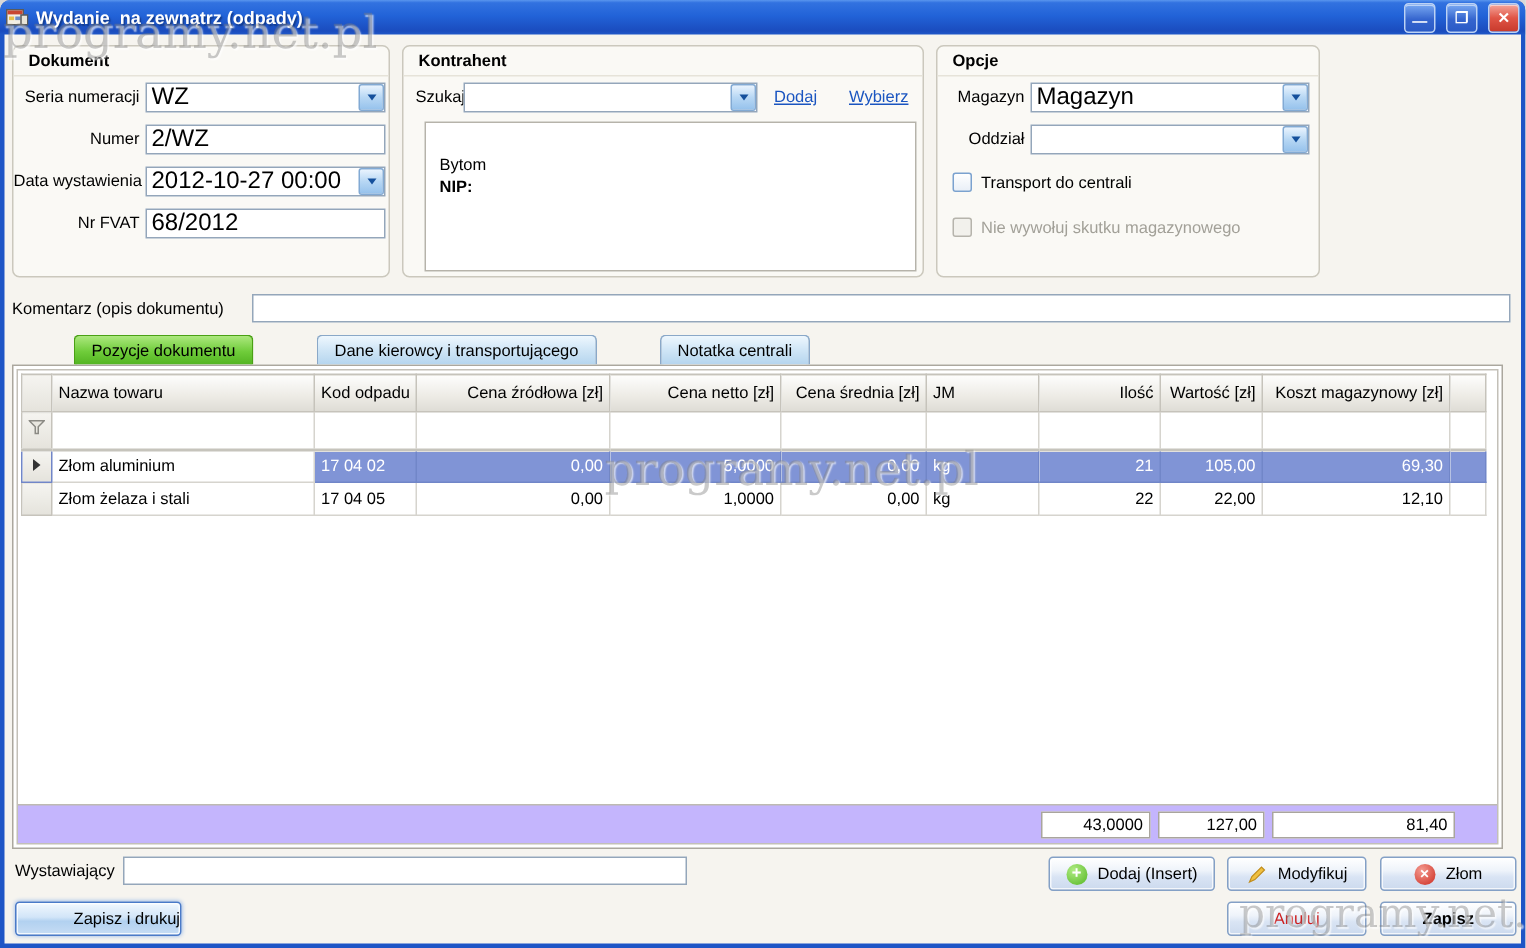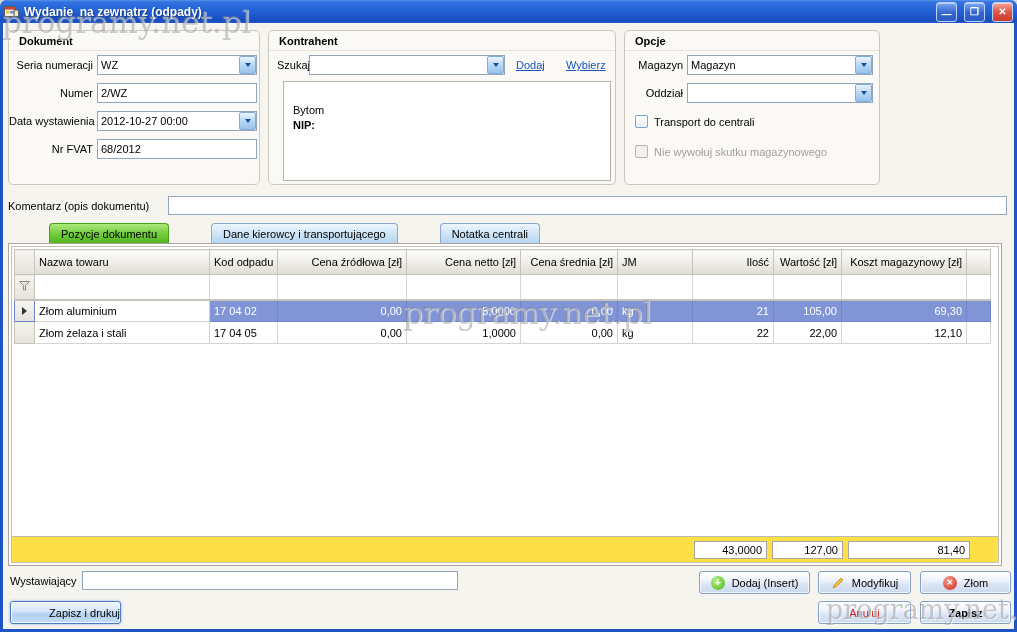--- a/index.html
+++ b/index.html
@@ -25,21 +25,21 @@
   
   .group{position:absolute;top:7px;height:155px;border:1px solid #cbc8bd;border-radius:5px;background:#faf9f5;}
   .group-title{font-weight:bold;padding:4px 10px 3px;border-bottom:1px solid #e6e3d9;}
   .g-dokument{left:5px;width:252px;}
   .g-kontrahent{left:265px;width:348px;}
   .g-opcje{left:621px;width:256px;}
 
   .lbl{position:absolute;line-height:20px;white-space:nowrap;}
   .lbl-r{text-align:right;}
   input[type=text]{
-    font-family:"Liberation Sans",sans-serif;font-size:11px;
+    font-family:"Liberation Sans",sans-serif;font-size:16px;
     border:1px solid #94a6ba;background:#fff;height:20px;padding:0 3px;outline:none;
   }
   .combo{position:absolute;height:20px;}
   .combo input{width:100%;height:100%;padding-right:19px;}
   .combo-btn{
     position:absolute;right:1px;top:1px;width:17px;height:18px;border-radius:2px;cursor:pointer;
     background:linear-gradient(#eaf4fe,#b7d7f4 50%,#96c2ec);border:1px solid #82aad4;
     display:flex;align-items:center;justify-content:center;
   }
   .combo-arrow{width:0;height:0;border-left:3.5px solid transparent;border-right:3.5px solid transparent;border-top:4.5px solid #15509c;}
@@ -68,21 +68,21 @@
   .dg th,.dg td{border:1px solid #d6d4ce;padding:0 4px;overflow:hidden;white-space:nowrap;font-weight:normal;font-size:11px;}
   .dg th{background:linear-gradient(#fdfdfc,#eceae4 60%,#dedcd5);border-color:#c6c3bb;height:25px;text-align:left;}
   .dg th.num,.dg td.num{text-align:right;}
   .dg .ind{background:linear-gradient(#f5f4f0,#e5e3dc);border-color:#c6c3bb;padding:0;text-align:center;}
   .dg tr.filter td{height:25px;border-bottom:2px solid #c6c4bc;}
   .dg tr.data td{height:22px;}
   .dg tr.sel td{background:#8094d6;color:#fff;border-color:#7186c8;}
   .dg tr.sel td.focus-cell{background:#fff;color:#000;border-color:#d6d4ce;}
   .dg tr.sel td.ind{background:linear-gradient(#f5f4f0,#e5e3dc);color:#333;}
   .arrow-right{width:0;height:0;border-top:4px solid transparent;border-bottom:4px solid transparent;border-left:5px solid #333;display:inline-block;}
-  .sumbar{position:absolute;left:0;right:0;bottom:0;height:26px;background:#fde047;border-top:1px solid #bdbab2;}
+  .sumbar{position:absolute;left:0;right:0;bottom:0;height:26px;background:#c4b5fd;border-top:1px solid #bdbab2;}
   .sumbox{position:absolute;top:4px;height:18px;background:#fff;border:1px solid #a9a59d;line-height:16px;text-align:right;padding:0 4px;}
 
   
   .btn{
     position:absolute;display:flex;align-items:center;justify-content:center;gap:7px;cursor:pointer;
     border:1px solid #84a0c6;border-radius:3px;font-size:11px;
     background:linear-gradient(180deg,#fff,#eef3fa 40%,#d9e4f4 60%,#ccdaee);
     box-shadow:inset 0 0 0 1px rgba(255,255,255,.75);
   }
   .btn-blue{background:linear-gradient(180deg,#f2f8fe,#d2e5f8 45%,#b2d1f0 58%,#c6dcf4);border-color:#4a7ac8;box-shadow:0 0 3px #8fb4e8,inset 0 0 0 1px rgba(255,255,255,.8);justify-content:flex-end;}

